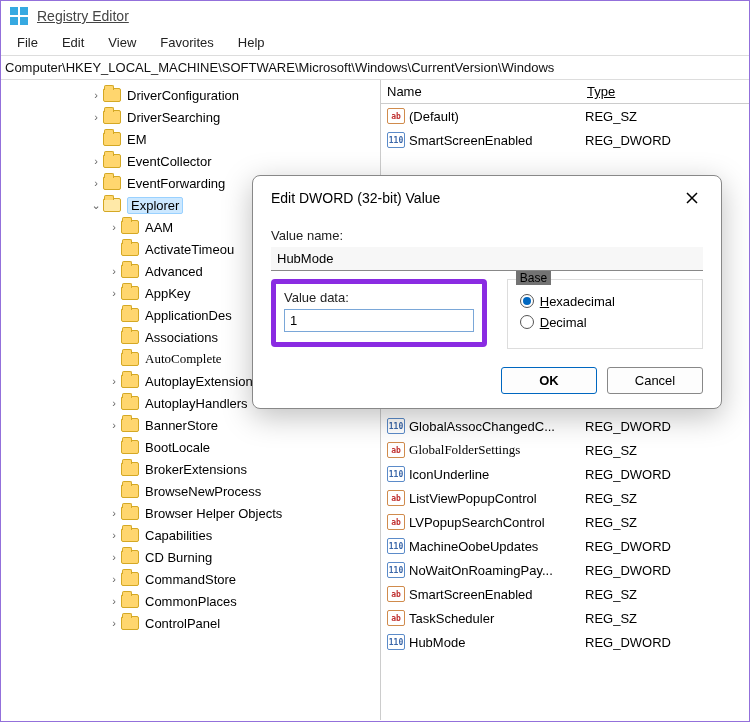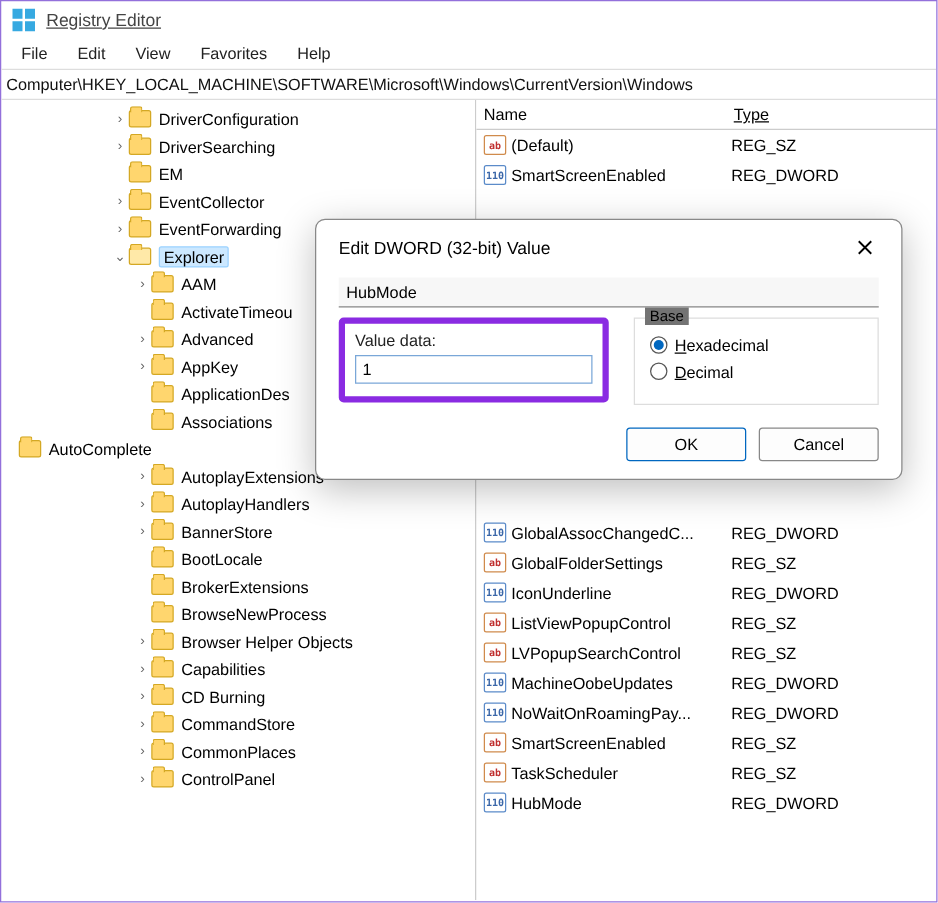--- a/index.html
+++ b/index.html
@@ -215,21 +215,21 @@
   }
   .btn {
     min-width: 96px;
     padding: 5px 10px;
     border: 1px solid #888;
     background: #fdfdfd;
     border-radius: 3px;
     text-align:center;
     cursor: default;
   }
-  .btn.primary { border-color:#0067c0; }
+  .btn.primary { border-color:#0067c0;font-weight:bold; }
 </style>
 </head>
 <body>
 
 <div class="titlebar">
   <span class="title-icon">
     <svg viewBox="0 0 20 20">
         <rect x="1" y="1" width="8" height="8" fill="#36a9e1"></rect>
         <rect x="11" y="1" width="8" height="8" fill="#36a9e1"></rect>
         <rect x="1" y="11" width="8" height="8" fill="#36a9e1"></rect>
@@ -305,21 +305,21 @@
       <div class="row" style="padding-left: 106px;">
         <span class="exp"></span>
         <span class="folder"></span>
         <span>ApplicationDes</span>
       </div>
       <div class="row" style="padding-left: 106px;">
         <span class="exp"></span>
         <span class="folder"></span>
         <span>Associations</span>
       </div>
-      <div class="row" style="">
+      <div class="row" style="padding-left: 106px; font-family: Liberation Serif, serif;">
         <span class="exp"></span>
         <span class="folder"></span>
         <span>AutoComplete</span>
       </div>
       <div class="row" style="padding-left: 106px;">
         <span class="exp">›</span>
         <span class="folder"></span>
         <span>AutoplayExtensions</span>
       </div>
       <div class="row" style="padding-left: 106px;">
@@ -398,21 +398,21 @@
       </div>
     <div style="height:262px"></div>
     <div class="list-body" id="list-bottom">
         <div class="lrow">
           <span class="val-icon dw">110</span>
           <span style="width: 176px;">GlobalAssocChangedC...</span>
           <span>REG_DWORD</span>
         </div>
         <div class="lrow">
           <span class="val-icon sz">ab</span>
-          <span style="width: 176px;">GlobalFolderSettings</span>
+          <span style="width: 176px; font-family: Liberation Serif, serif;">GlobalFolderSettings</span>
           <span>REG_SZ</span>
         </div>
         <div class="lrow">
           <span class="val-icon dw">110</span>
           <span style="width: 176px;">IconUnderline</span>
           <span>REG_DWORD</span>
         </div>
         <div class="lrow">
           <span class="val-icon sz">ab</span>
           <span style="width: 176px;">ListViewPopupControl</span>
@@ -455,20 +455,21 @@
 <div class="dialog">
   <div class="dlg-title">
     <span>Edit DWORD (32-bit) Value</span>
     <span class="dlg-close">
       <svg width="14" height="14" viewBox="0 0 14 14">
           <path d="M2 2 L12 12 M12 2 L2 12" stroke="#000" stroke-width="1.5"></path>
         </svg>
     </span>
   </div>
   <div class="dlg-body">
+    <div class="dlg-label">Value name:</div>
     <input class="dlg-field" readonly="" value="HubMode" style="">
     <div class="dlg-row2">
       <div class="highlight">
         <div class="dlg-label" style="margin-top:0">Value data:</div>
         <input class="vd-input" value="1" style="">
       </div>
       <div class="basebox">
         <span class="legend">Base</span>
         <div class="radio-row">
           <span class="radio checked"></span>

